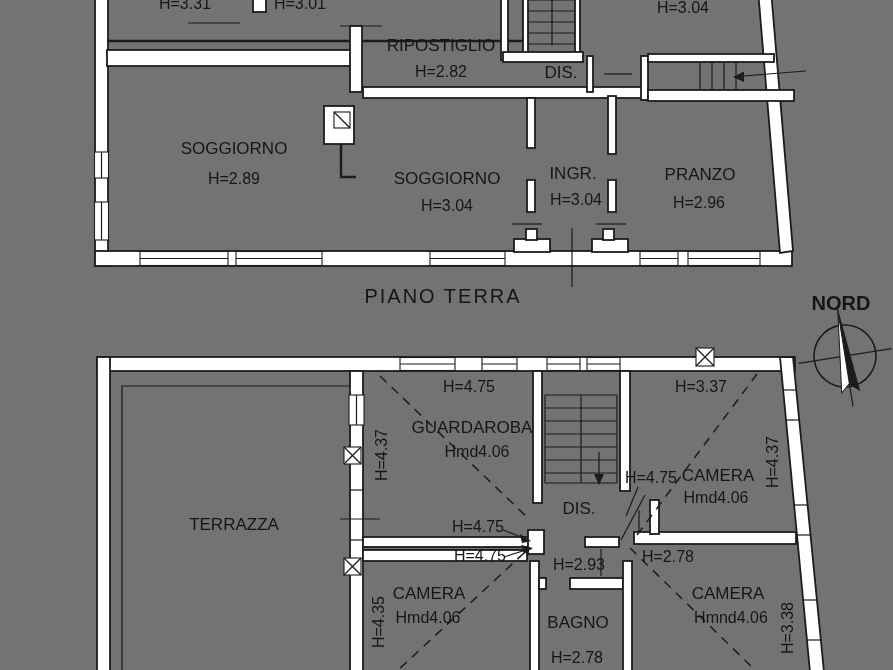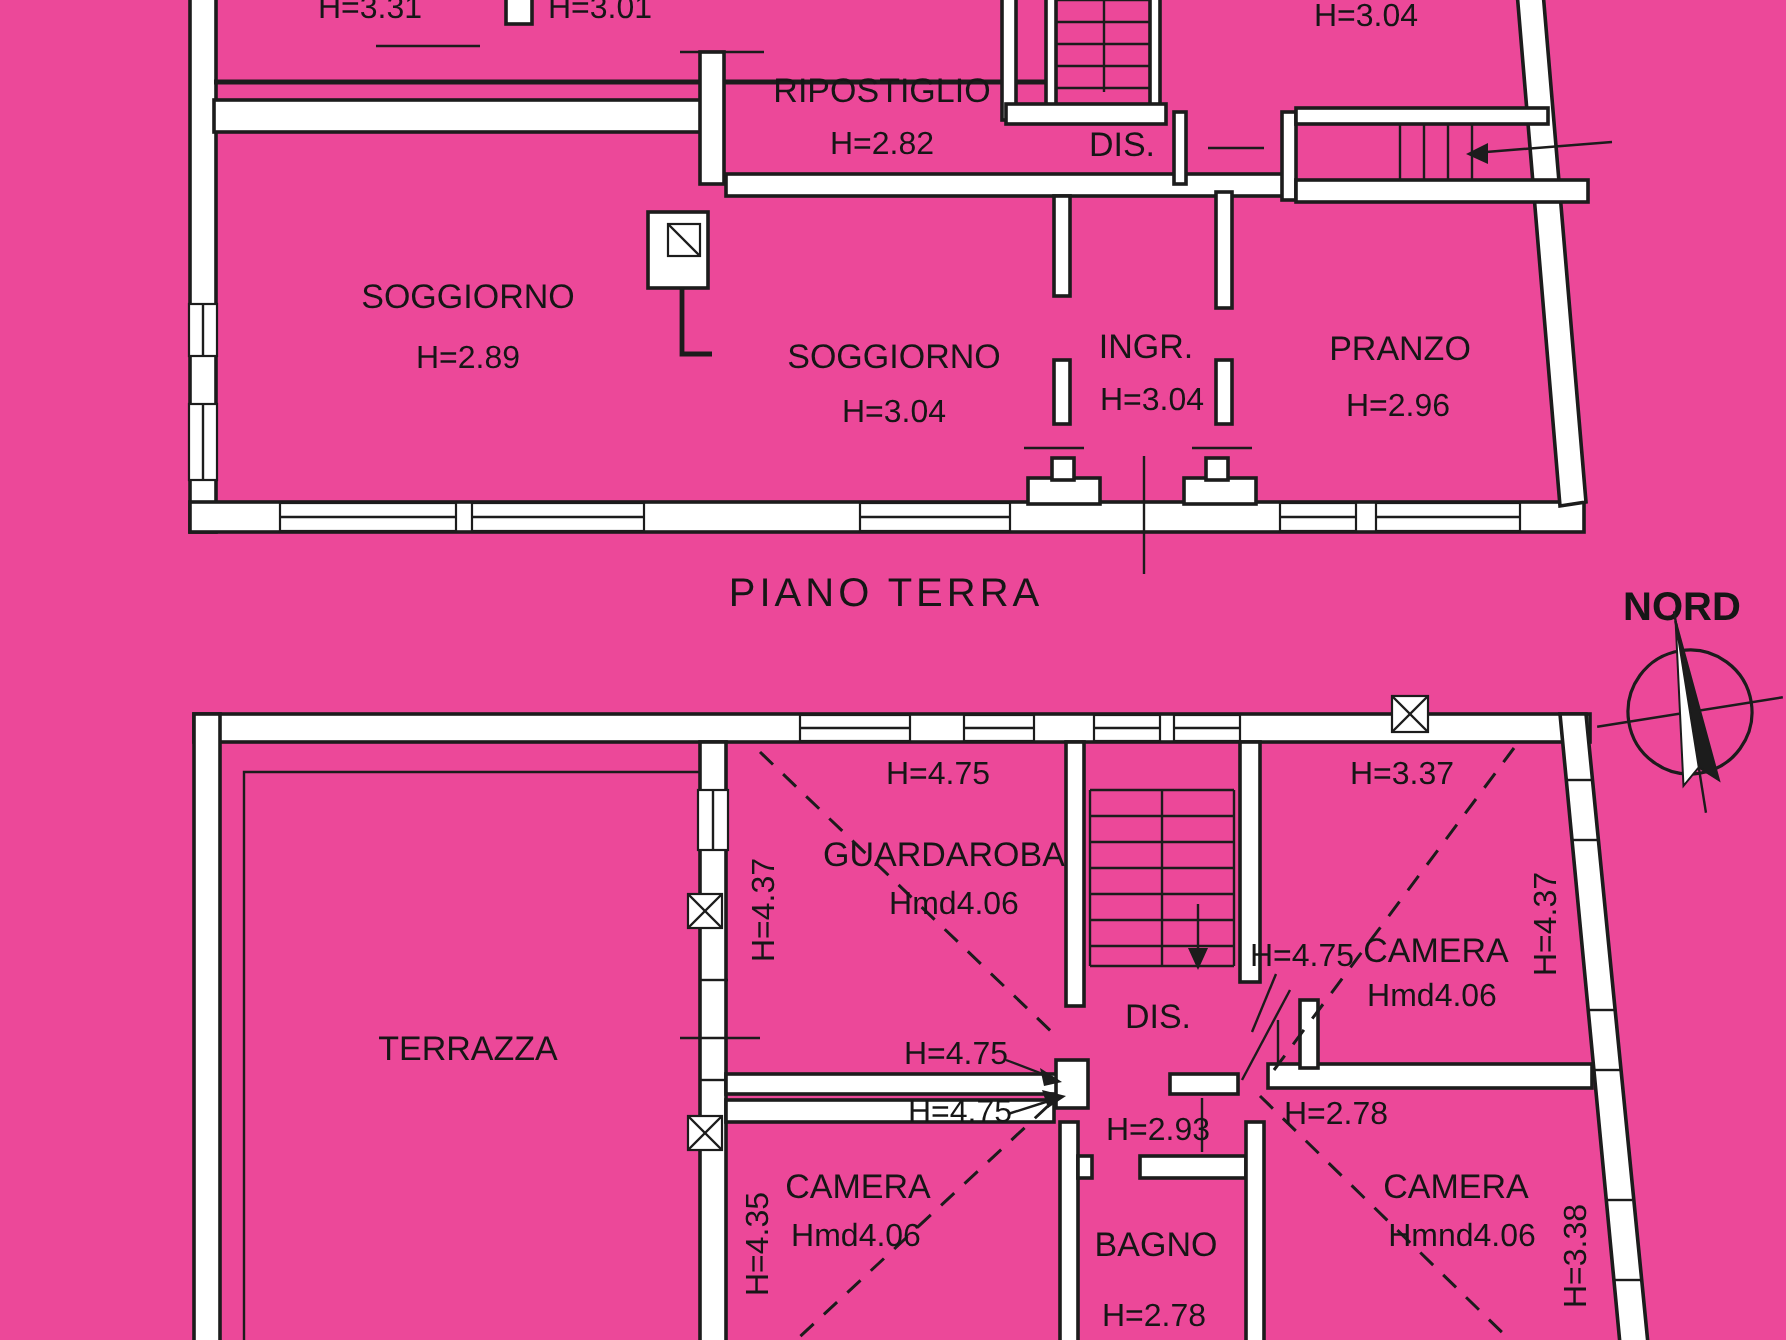--- a/index.html
+++ b/index.html
@@ -1,16 +1,16 @@
 <!DOCTYPE html>
 <html><head>
 <meta charset="utf-8">
 <style>
   html,body{margin:0;padding:0;background:#fff;}
-  .page{width:893px;height:670px;background:#ec4899;overflow:hidden;position:relative;}
+  .page{width:893px;height:670px;background:#737373;overflow:hidden;position:relative;}
   svg{display:block;}
   .w{fill:#ffffff;stroke:#1c1c1c;stroke-width:1.8;}
   .win{fill:#ffffff;stroke:#1c1c1c;stroke-width:1.1;}
   .l2{stroke:#1c1c1c;stroke-width:2.4;fill:none;}
   .l1{stroke:#1c1c1c;stroke-width:1.2;fill:none;}
   .dash{stroke:#1c1c1c;stroke-width:1.5;fill:none;stroke-dasharray:9 7;}
   .ah{fill:#1c1c1c;stroke:none;}
   .t{font-family:"Liberation Sans",sans-serif;font-size:17px;fill:#161616;text-anchor:middle;}
   .th{font-family:"Liberation Sans",sans-serif;font-size:16px;fill:#161616;text-anchor:middle;}
   .cap{font-family:"Liberation Sans",sans-serif;font-size:20px;letter-spacing:2px;fill:#161616;text-anchor:middle;}

